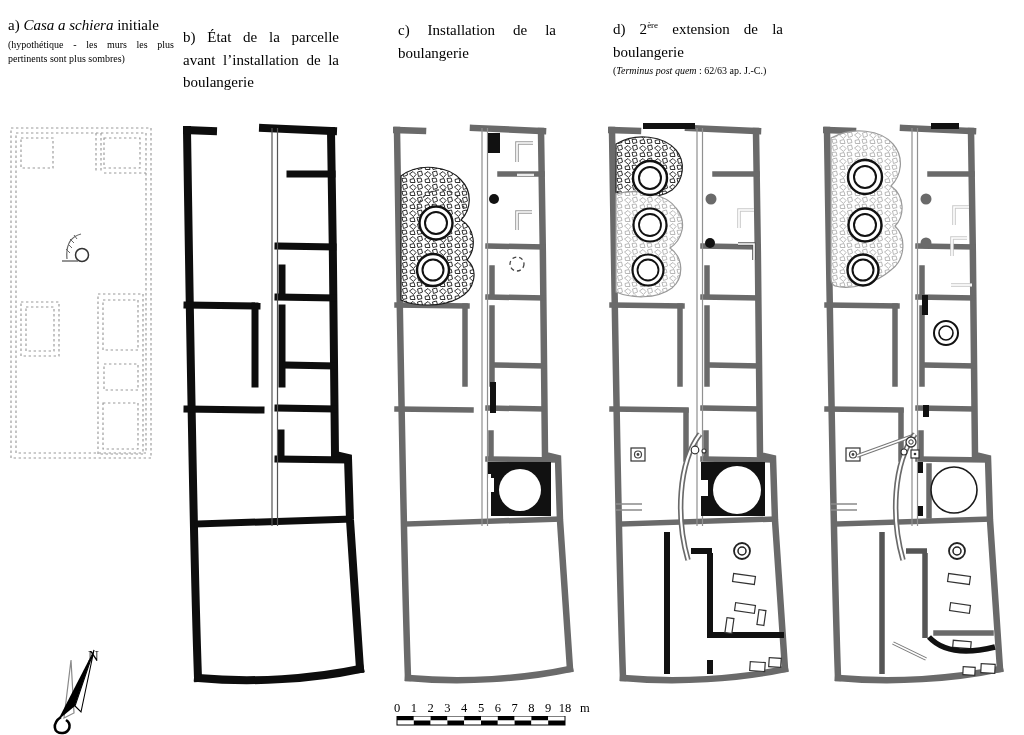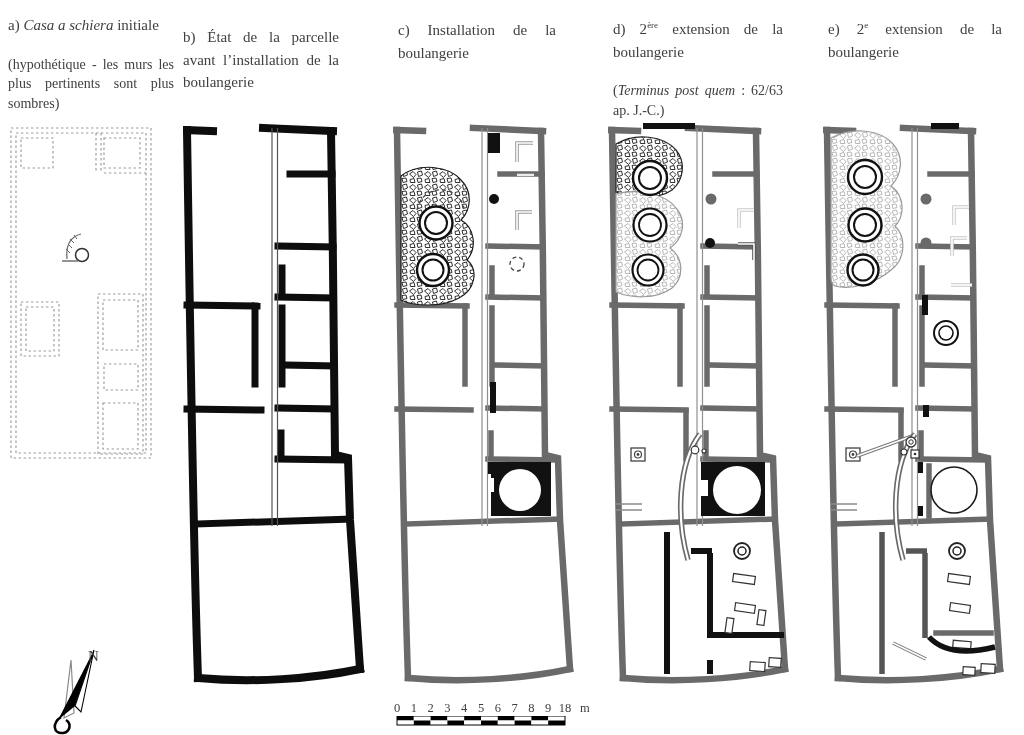--- a/index.html
+++ b/index.html
@@ -1,20 +1,20 @@
 <!DOCTYPE html>
 <html style="--wall-initial: #0d0d0d; --wall-existing: #6a6a6a; --feature-black: #111111; --pebble-light: #b0b0b0;"><head>
 <meta charset="utf-8">
 <style>
   html,body{margin:0;padding:0;background:#fff;}
   .fig{position:relative;width:1024px;height:735px;background:#fff;overflow:hidden;
-       font-family:"Liberation Serif","DejaVu Serif",serif;color:#404040;}
+       font-family:"Liberation Serif","DejaVu Serif",serif;color:#000000;}
   .panel-header{position:absolute;}
   .p-title{font-size:15px;line-height:1.5;text-align:justify;}
-  .p-caption{font-size:14px;line-height:1.42;text-align:justify;margin-top:18px;}
+  .p-caption{font-size:10px;line-height:1.42;text-align:justify;margin-top:1px;}
   .plan{position:absolute;}
   
   .wO,.wI{fill:none;stroke-linecap:square;stroke-linejoin:miter;}
   .wb{stroke:var(--wall-initial,#0d0d0d);}
   .wg{stroke:var(--wall-existing,#6a6a6a);}
   .plan-b .wO{stroke-width:8}   .plan-b .wI{stroke-width:7}
   .plan-g .wO{stroke-width:6.5} .plan-g .wI{stroke-width:5.5}
   .cor{fill:none;stroke-width:1.2;}
   .corb{stroke:#555;} .corg{stroke:#909090;}
   .dash{fill:none;stroke:#444;stroke-width:1.3;stroke-dasharray:4 3;}
@@ -66,21 +66,20 @@
     <div class="p-title"><span>b) État de la parcelle avant l’installation de la boulangerie</span></div>
   </div>
   <div class="panel-header" style="left:398px;top:19px;width:158px;">
     <div class="p-title"><span>c) Installation de la boulangerie</span></div>
   </div>
   <div class="panel-header" style="left:613px;top:18px;width:170px;">
     <div class="p-title"><span>d) 2</span><span style="vertical-align: super; font-size: 0.6em; line-height: 0;">ère</span><span> extension de la boulangerie</span></div>
     <div class="p-caption"><span>(</span><span style="font-style: italic;">Terminus post quem</span><span> : 62/63 ap. J.-C.)</span></div>
   </div>
   <div class="panel-header" style="left:828px;top:18px;width:174px;">
-    <div class="p-title"><span>e) 2</span><span style="vertical-align: super; font-size: 0.6em; line-height: 0;">e</span><span> extension de la boulangerie</span></div>
   </div>
 
   <svg class="plan" style="left:8px;top:122px;" width="150" height="348" viewBox="0 0 150 348">
     <g>
       <path class="adot" d="M3,6 H143 V336 H3 Z"></path>
       <path class="adot" d="M8,11 H138 V331 H8 Z"></path>
       <rect class="adot" x="13" y="16" width="32" height="30"></rect>
       <rect class="adot" x="96" y="16" width="36" height="30"></rect>
       <path class="adot" d="M96,51 H138"></path>
       <path class="adot" d="M88,11 V50 M93,11 V50"></path>

